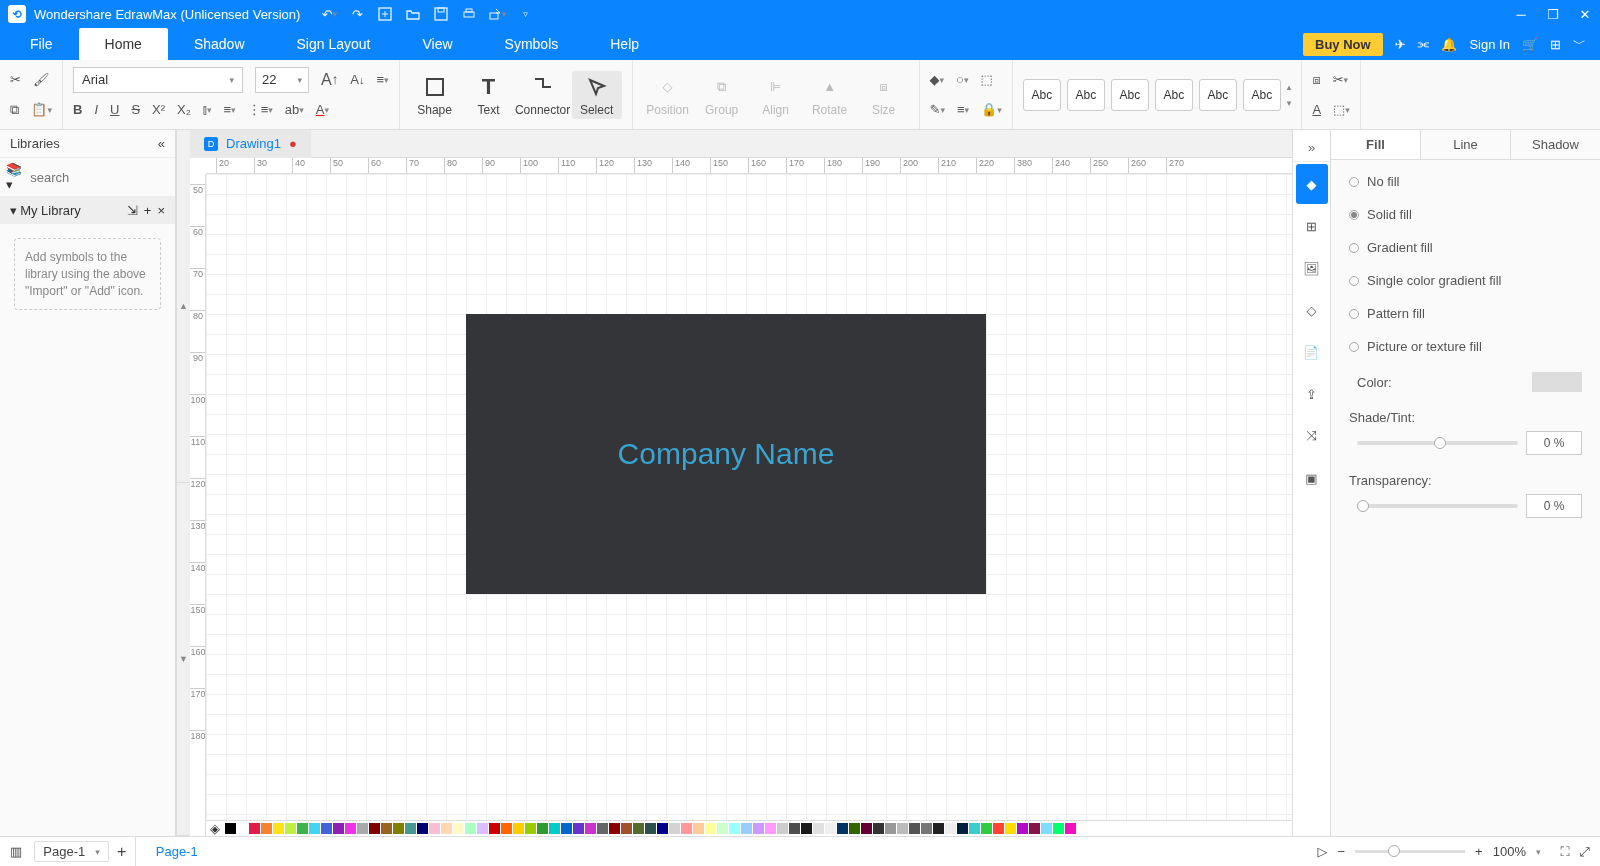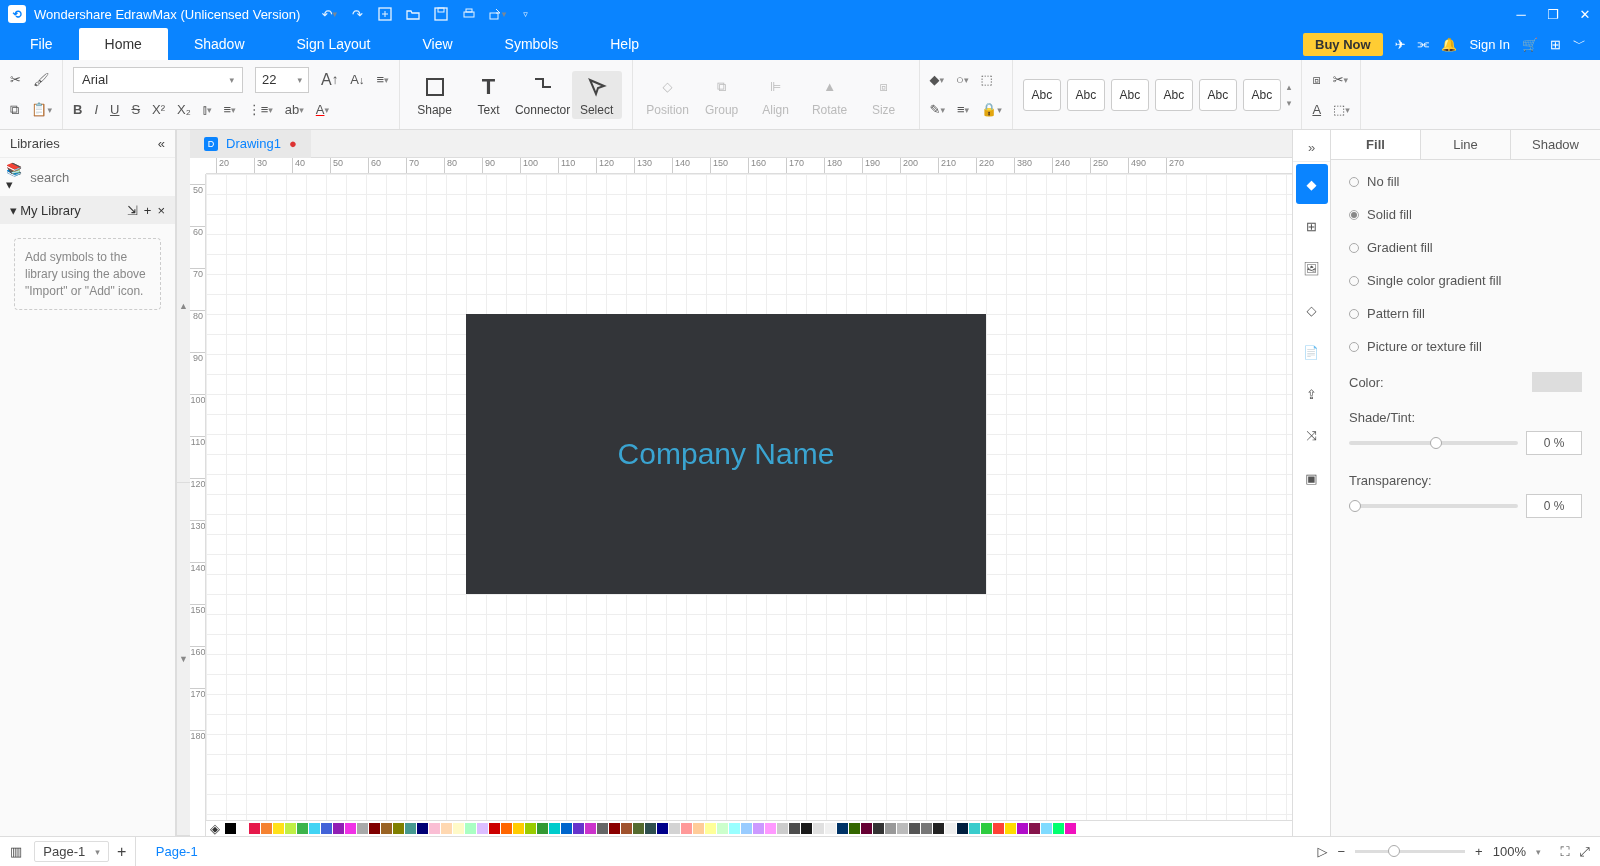--- a/index.html
+++ b/index.html
@@ -62,21 +62,21 @@
 .vtoolbar .vb.active { background:#0a84ff; color:#fff;}
 .rightpanel { width:270px; border-left:1px solid #ddd; background:#fafafa; display:flex; flex-direction:column;}
 .rightpanel .ptabs { display:flex; height:30px; border-bottom:1px solid #ddd;}
 .rightpanel .ptab { flex:1; display:flex; align-items:center; justify-content:center; cursor:pointer; font-size:13px; color:#555; border-right:1px solid #ddd;}
 .rightpanel .ptab:last-child { border-right:none;}
 .rightpanel .ptab.active { background:#fff; font-weight:bold;}
 .rightpanel .opts { padding:14px 18px; display:flex; flex-direction:column; gap:18px; font-size:13px; color:#555;}
 .rightpanel .radio { display:flex; align-items:center; gap:8px; cursor:pointer;}
 .rightpanel .radio .rb { width:10px; height:10px; border:1px solid #aaa; border-radius:50%; display:flex; align-items:center; justify-content:center;}
 .rightpanel .radio.sel .rb::after { content:""; width:6px; height:6px; background:#888; border-radius:50%;}
-.rightpanel .field { display:flex; align-items:center; justify-content:space-between; gap:8px;}
+.rightpanel .field { display:flex; align-items:center; justify-content:space-between; gap:8px;margin-left:8px;}
 .rightpanel .swatch { width:50px; height:20px; background:#ddd; cursor:pointer;}
 .rightpanel .slider { flex:1; height:4px; background:#ddd; border-radius:2px; position:relative; margin:8px 0;}
 .rightpanel .slider .thumb { position:absolute; top:-4px; width:12px; height:12px; background:#fff; border:1px solid #aaa; border-radius:50%;}
 .rightpanel .numbox { width:56px; height:24px; border:1px solid #ccc; background:#fff; display:flex; align-items:center; justify-content:center; font-size:12px;}
 .statusbar { height:30px; border-top:1px solid #ddd; background:#fff; display:flex; align-items:center; padding:0 10px; font-size:13px; color:#444;}
 .statusbar .pgsel { display:flex; align-items:center; gap:10px; border:1px solid #ddd; border-radius:2px; padding:2px 8px; cursor:pointer;}
 .statusbar .add { width:26px; display:flex; justify-content:center; cursor:pointer; font-size:16px;}
 .statusbar .pgtab { color:#0a84ff; padding:0 20px; border-left:1px solid #ddd; height:30px; display:flex; align-items:center; cursor:pointer;}
 .statusbar .zoom { margin-left:auto; display:flex; align-items:center; gap:10px;}
 .statusbar .ztrack { width:110px; height:3px; background:#ddd; position:relative;}
@@ -352,21 +352,21 @@
           <div class="tick" style="left: 542px;">160</div>
           <div class="tick" style="left: 580px;">170</div>
           <div class="tick" style="left: 618px;">180</div>
           <div class="tick" style="left: 656px;">190</div>
           <div class="tick" style="left: 694px;">200</div>
           <div class="tick" style="left: 732px;">210</div>
           <div class="tick" style="left: 770px;">220</div>
           <div class="tick" style="left: 808px;">380</div>
           <div class="tick" style="left: 846px;">240</div>
           <div class="tick" style="left: 884px;">250</div>
-          <div class="tick" style="left: 922px;">490</div>
+          <div class="tick" style="left: 922px;">260</div>
           <div class="tick" style="left: 960px;">270</div>
         </div>
       <div class="vruler" id="vruler">
           <div class="tick" style="top: 10px;">50</div>
           <div class="tick" style="top: 52px;">60</div>
           <div class="tick" style="top: 94px;">70</div>
           <div class="tick" style="top: 136px;">80</div>
           <div class="tick" style="top: 178px;">90</div>
           <div class="tick" style="top: 220px;">100</div>
           <div class="tick" style="top: 262px;">110</div>

